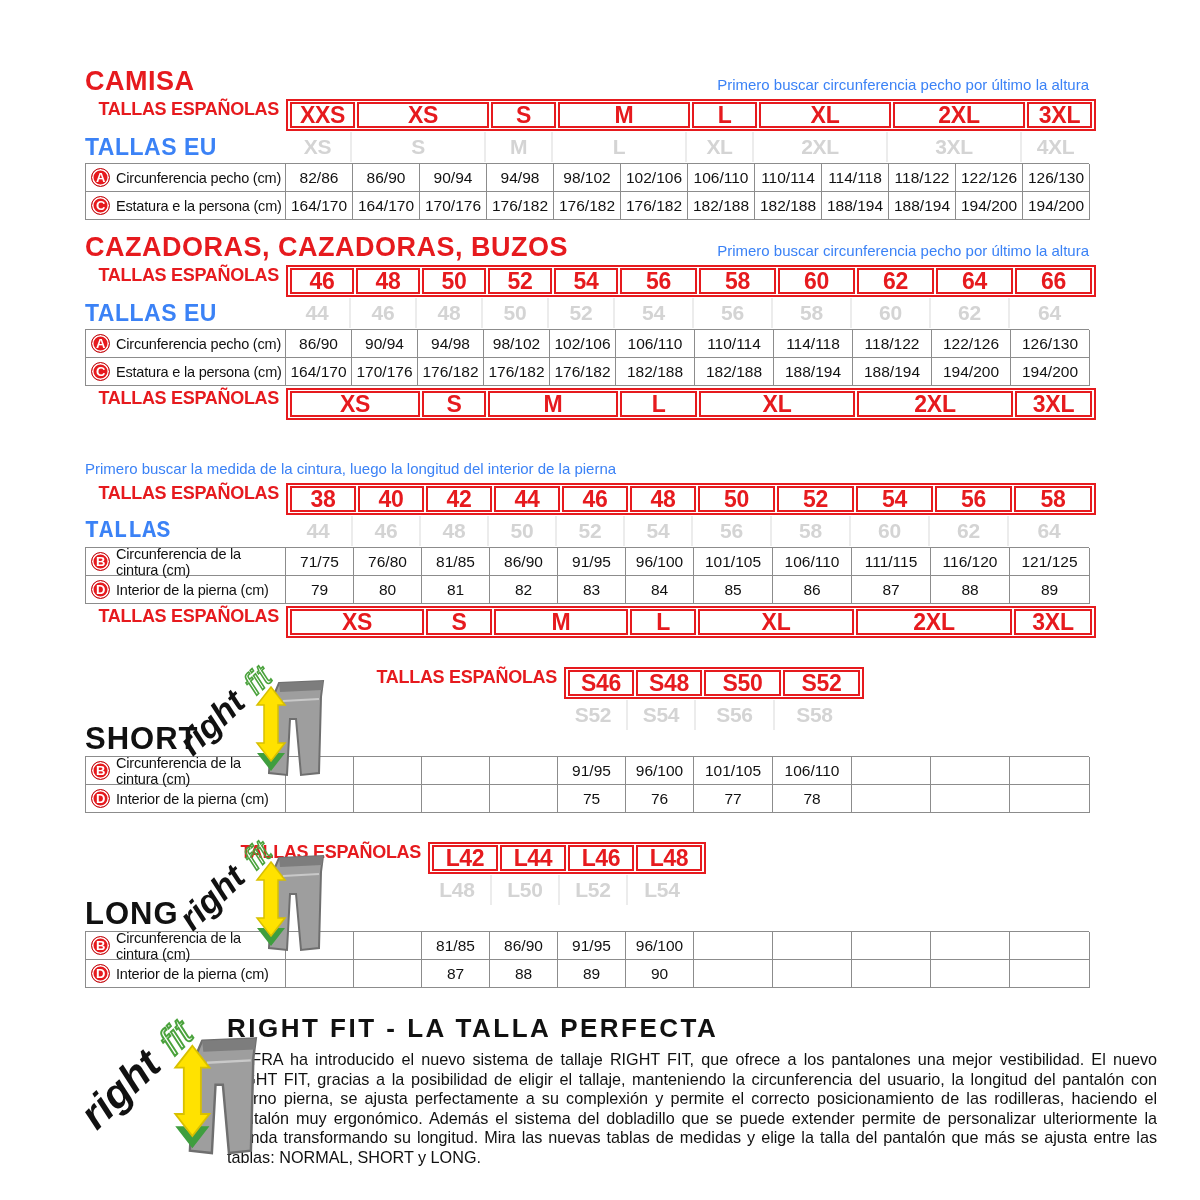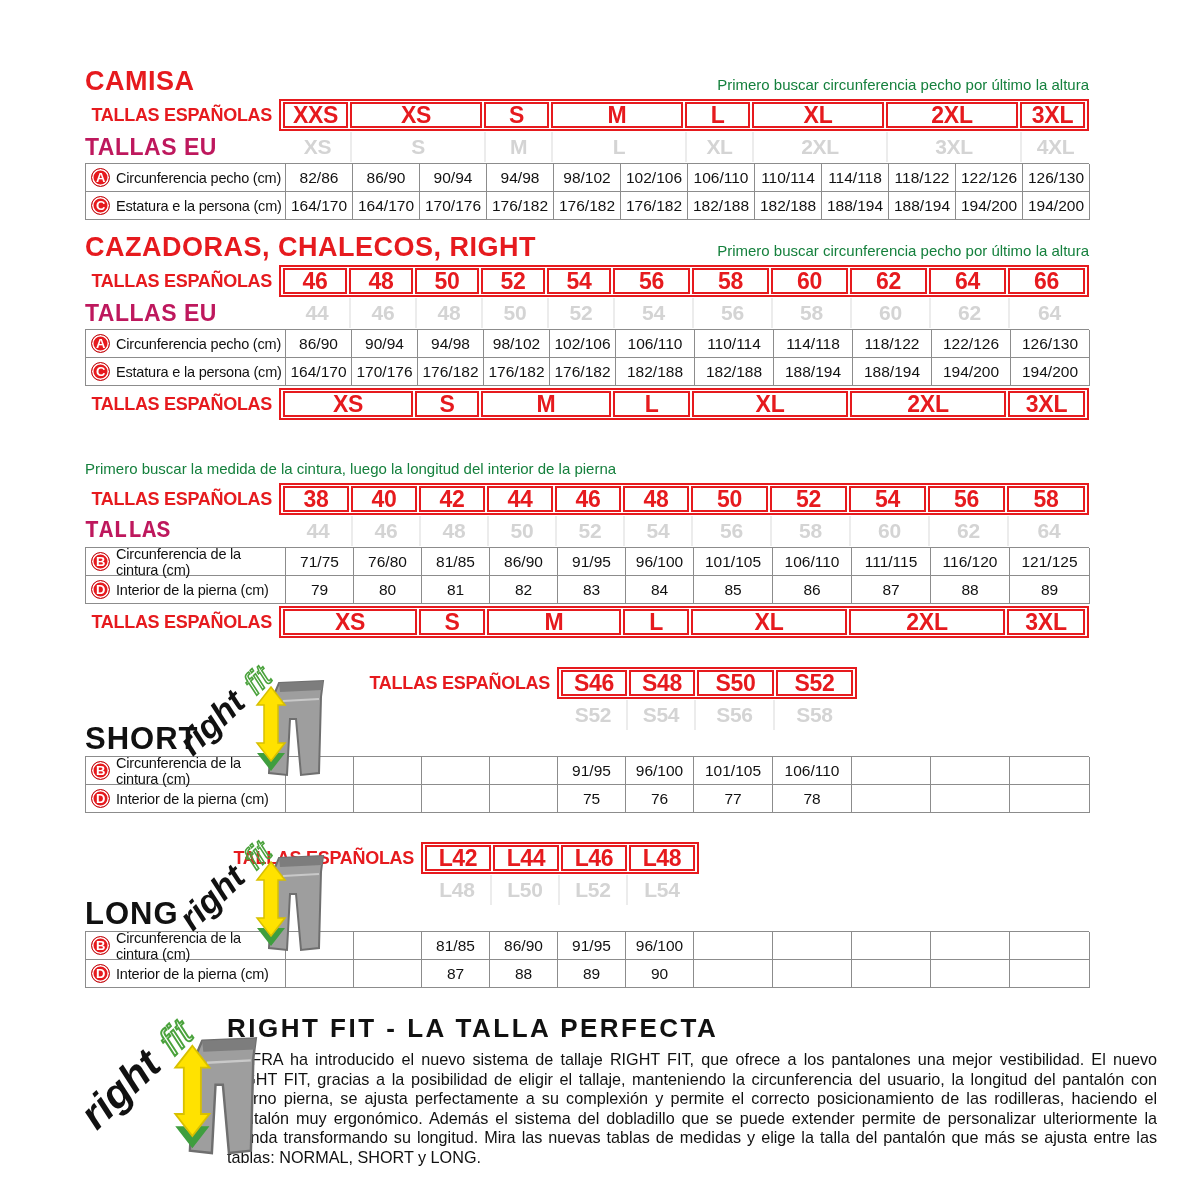--- a/index.html
+++ b/index.html
@@ -3,33 +3,33 @@
 <meta charset="utf-8">
 <style>
   html,body{margin:0;padding:0;background:#ffffff;}
   body{width:1200px;height:1200px;font-family:"Liberation Sans",sans-serif;-webkit-font-smoothing:antialiased;}
   .page{position:relative;width:1200px;height:1200px;overflow:hidden;}
   .content{position:absolute;left:85px;top:66px;width:1020px;}
 
   
   .sec-head{display:flex;justify-content:space-between;align-items:flex-end;width:1004px;margin-bottom:3px;}
   .title{margin:0;font-size:27px;font-weight:bold;color:#e61a1e;letter-spacing:.5px;line-height:30px;text-align:center;}
-  .note{font-size:15px;color:#15803d;padding-bottom:3px;}
-
-  
-  .band{display:flex;align-items:center;width:1004px;}
+  .note{font-size:15px;color:#3b82f6;padding-bottom:3px;}
+
+  
+  .band{display:flex;align-items:flex-start;width:1004px;margin-left:7px;}
   .band-label{font-size:18px;font-weight:bold;color:#e61a1e;text-align:right;padding-right:7px;box-sizing:border-box;
               display:flex;align-items:center;justify-content:flex-end;letter-spacing:-.3px;}
   .strip{display:grid;border:2px solid #e61a1e;padding:1px;box-sizing:content-box;}
   .size-box{border:2px solid #e61a1e;margin:0 1px;box-sizing:border-box;display:flex;align-items:center;justify-content:center;
             font-size:23px;font-weight:bold;color:#e61a1e;line-height:24px;height:26px;letter-spacing:-.3px;}
 
   
   .eu-row{display:flex;width:1004px;margin-top:1px;}
-  .eu-label{font-size:23px;font-weight:bold;color:#be185d;letter-spacing:.5px;box-sizing:border-box;display:flex;align-items:center;}
+  .eu-label{font-size:23px;font-weight:bold;color:#3b82f6;letter-spacing:.5px;box-sizing:border-box;display:flex;align-items:center;}
   .eu-grid{display:grid;}
   .eu-cell{display:flex;align-items:center;justify-content:center;font-size:21px;font-weight:bold;color:#d4d4d4;
            height:30px;border-right:2px solid #ececec;letter-spacing:-.3px;}
   .eu-cell:last-child{border-right:none;}
 
   
   .data-block{border-top:1px solid #8c8c8c;border-left:1px solid #8c8c8c;width:1004px;box-sizing:border-box;margin-top:1px;}
   .data-row{display:grid;}
   .data-cell{border-right:1px solid #8c8c8c;border-bottom:1px solid #8c8c8c;height:28px;box-sizing:border-box;
              display:flex;align-items:center;justify-content:center;font-size:15.5px;color:#111;}
@@ -125,21 +125,21 @@
               <div class="data-cell">188/194</div>
               <div class="data-cell">194/200</div>
               <div class="data-cell">194/200</div>
             </div>
           </div>
         </div>
     </section>
 
     <section class="sec" style="margin-top:12px">
       <div class="sec-head">
-        <h2 class="title">CAZADORAS, CHALECOS, RIGHT</h2>
+        <h2 class="title">CAZADORAS, CAZADORAS, BUZOS</h2>
         <div class="note">Primero buscar circunferencia pecho por último la altura</div>
       </div>
       <div id="tbl-cazadoras">
           <div class="band">
             <div class="band-label" style="width: 200px;">TALLAS ESPAÑOLAS</div>
             <div class="strip" style="grid-template-columns: 66px 66px 66px 66px 66px 79px 79px 79px 79px 79px 79px;">
               <div class="size-box">46</div>
               <div class="size-box">48</div>
               <div class="size-box">50</div>
               <div class="size-box">52</div>

